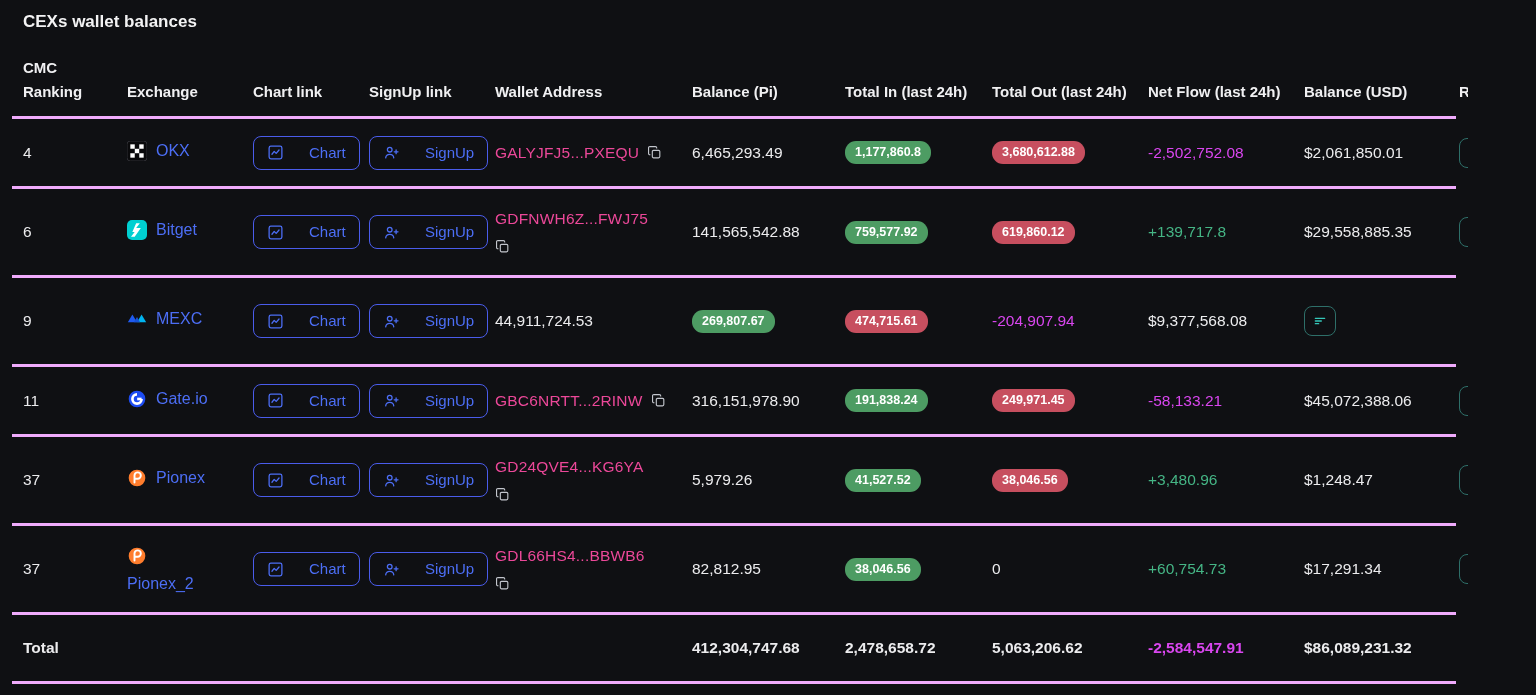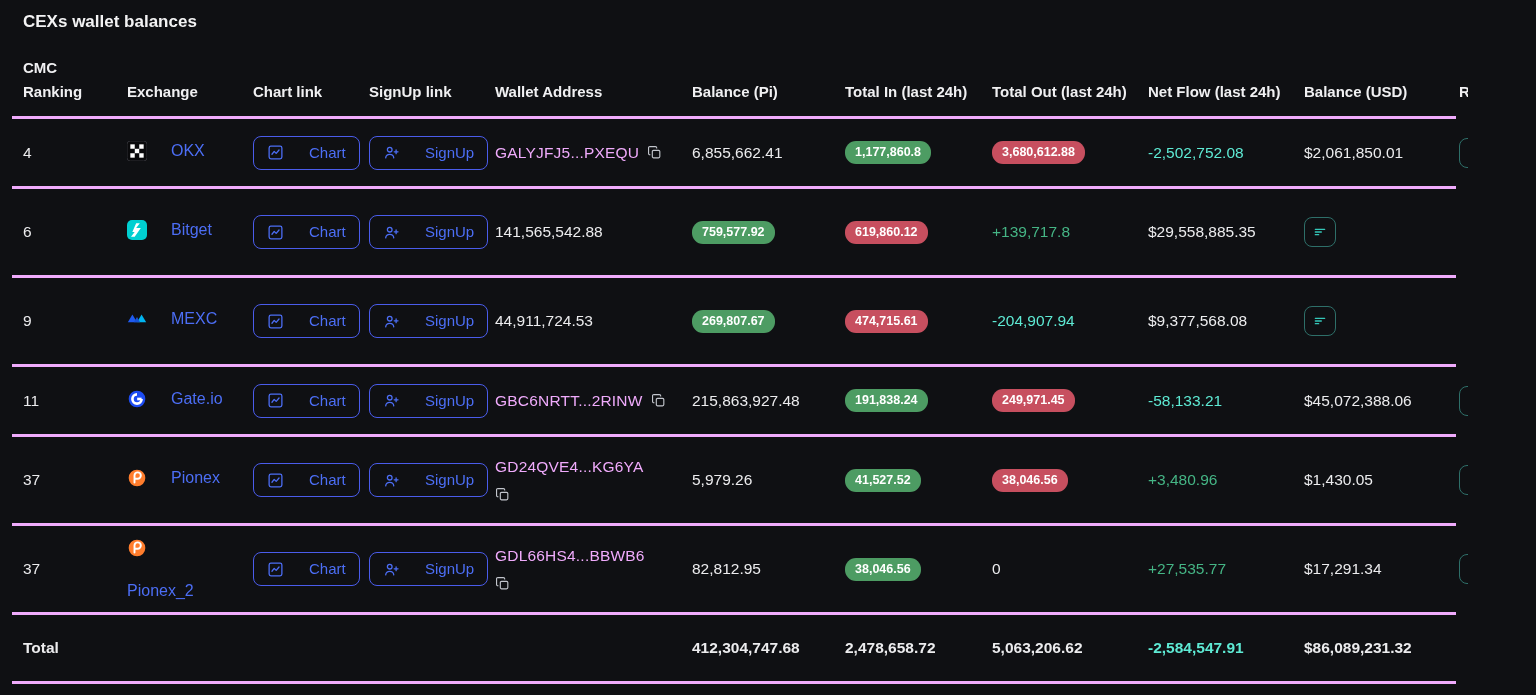--- a/index.html
+++ b/index.html
@@ -23,53 +23,53 @@
   }
   .thead { min-height:58px; align-items:end; padding-bottom:12px; }
   .th { font-weight:700; font-size:15px; color:#f0f0f2; line-height:1.6; padding-right:12px; }
   .row { min-height:70px; }
   .row.tall { min-height:89px; }
   .total-row { min-height:69px; }
   .td { font-size:15.5px; padding-right:12px; color:#ececee; }
   .bold { font-weight:700; }
 
   .exchange {
-    display:inline-flex; align-items:center; gap:24px;
+    display:inline-flex; align-items:center; gap:9px;
     color:#4c6ef5; font-size:16px; cursor:pointer; text-decoration:none;
   }
   .exchange.wrap { flex-direction:column; align-items:flex-start; }
   .ex-icon { width:20px; height:20px; display:inline-block; line-height:0; }
 
   .link-btn {
     display:inline-flex; align-items:center; gap:25px;
     padding:7px 13px;
     background:transparent;
     border:1px solid #4a5ceb;
     border-radius:8px;
     color:#4c6ef5; font-size:15px; font-family:inherit;
     cursor:pointer; line-height:1.2; white-space:nowrap;
   }
   .btn-icon { line-height:0; display:inline-block; }
 
   .wallet-cell { display:flex; align-items:center; flex-wrap:wrap; gap:8px; }
-  .wallet-link { color:#f0abfc; cursor:pointer; font-size:15.5px; letter-spacing:.2px;text-align:right; }
+  .wallet-link { color:#ec4899; cursor:pointer; font-size:15.5px; letter-spacing:.2px;text-align:right; }
   .copy-btn {
     background:none; border:none; padding:0; cursor:pointer; line-height:0;
   }
   .wallet-cell.copy-break .copy-btn { flex-basis:100%; text-align:left; margin-top:3px; }
 
   .badge {
     display:inline-block; padding:4px 10px 5px; border-radius:11px;
     font-size:12.5px; font-weight:700; color:#ffffff; white-space:nowrap;
   }
   .badge.green { background:#4d9c63; }
   .badge.red { background:#c74f5f; }
   .plain-out { font-size:15.5px; color:#ececee; }
 
-  .neg { color:#5eead4; }
+  .neg { color:#d946ef; }
   .pos { color:#45b585; }
 
   .actions-btn {
     width:32px; height:30px;
     display:inline-flex; align-items:center; justify-content:center;
     background:transparent; border:1px solid #2e6f69; border-radius:8px;
     cursor:pointer;
   }
   .col-actions { padding-right:0; }
 </style>
@@ -134,21 +134,21 @@
     </div>
 
     <div class="td wallet-cell">
       <span class="wallet-link">GALYJFJ5...PXEQU</span>
       <button class="copy-btn"><svg viewBox="0 0 24 24" width="15" height="15" fill="none" stroke="#c3c6cd" stroke-width="1.8">
                 <rect x="8.5" y="8.5" width="12" height="12" rx="2"></rect>
                 <path d="M5.5 15.5h-1a2 2 0 0 1-2-2v-9a2 2 0 0 1 2-2h9a2 2 0 0 1 2 2v1"></path>
               </svg></button>
     </div>
 
-    <div class="td">6,855,662.41</div>
+    <div class="td">6,465,293.49</div>
 
     <div class="td">
       <span class="badge green">1,177,860.8</span>
     </div>
 
     <div class="td">
       <span class="badge red">3,680,612.88</span>
     </div>
 
     <div class="td neg">-2,502,752.08</div>
@@ -190,20 +190,27 @@
       <button class="link-btn">
         <span class="btn-icon"><svg viewBox="0 0 24 24" width="17" height="17" fill="none" stroke="#4c6ef5" stroke-width="1.8" stroke-linecap="round">
                   <circle cx="9.5" cy="8" r="3.3"></circle>
                   <path d="M3.8 19.5c.4-3 2.8-4.8 5.7-4.8s5.3 1.8 5.7 4.8"></path>
                   <path d="M18.5 8.3v5.4M15.8 11h5.4"></path>
                 </svg></span>
         <span>SignUp</span>
       </button>
     </div>
 
+    <div class="td wallet-cell copy-break">
+      <span class="wallet-link">GDFNWH6Z...FWJ75</span>
+      <button class="copy-btn"><svg viewBox="0 0 24 24" width="15" height="15" fill="none" stroke="#c3c6cd" stroke-width="1.8">
+                <rect x="8.5" y="8.5" width="12" height="12" rx="2"></rect>
+                <path d="M5.5 15.5h-1a2 2 0 0 1-2-2v-9a2 2 0 0 1 2-2h9a2 2 0 0 1 2 2v1"></path>
+              </svg></button>
+    </div>
 
     <div class="td">141,565,542.88</div>
 
     <div class="td">
       <span class="badge green">759,577.92</span>
     </div>
 
     <div class="td">
       <span class="badge red">619,860.12</span>
     </div>
@@ -314,21 +321,21 @@
     </div>
 
     <div class="td wallet-cell">
       <span class="wallet-link">GBC6NRTT...2RINW</span>
       <button class="copy-btn"><svg viewBox="0 0 24 24" width="15" height="15" fill="none" stroke="#c3c6cd" stroke-width="1.8">
                 <rect x="8.5" y="8.5" width="12" height="12" rx="2"></rect>
                 <path d="M5.5 15.5h-1a2 2 0 0 1-2-2v-9a2 2 0 0 1 2-2h9a2 2 0 0 1 2 2v1"></path>
               </svg></button>
     </div>
 
-    <div class="td">215,863,927.48</div>
+    <div class="td">316,151,978.90</div>
 
     <div class="td">
       <span class="badge green">191,838.24</span>
     </div>
 
     <div class="td">
       <span class="badge red">249,971.45</span>
     </div>
 
     <div class="td neg">-58,133.21</div>
@@ -390,21 +397,21 @@
     <div class="td">
       <span class="badge green">41,527.52</span>
     </div>
 
     <div class="td">
       <span class="badge red">38,046.56</span>
     </div>
 
     <div class="td pos">+3,480.96</div>
 
-    <div class="td">$1,430.05</div>
+    <div class="td">$1,248.47</div>
 
     <div class="td col-actions">
       <button class="actions-btn">
         <span style="line-height:0"><svg viewBox="0 0 24 24" width="16" height="16" fill="none" stroke="#35c7b9" stroke-width="2" stroke-linecap="round">
                   <path d="M5 8h14M5 12h9M5 16h5"></path>
                 </svg></span>
       </button>
     </div>
   </div>
         <div class="tr row tall">
@@ -452,21 +459,21 @@
     <div class="td">82,812.95</div>
 
     <div class="td">
       <span class="badge green">38,046.56</span>
     </div>
 
     <div class="td">
       <span class="plain-out">0</span>
     </div>
 
-    <div class="td pos">+27,535.77</div>
+    <div class="td pos">+60,754.73</div>
 
     <div class="td">$17,291.34</div>
 
     <div class="td col-actions">
       <button class="actions-btn">
         <span style="line-height:0"><svg viewBox="0 0 24 24" width="16" height="16" fill="none" stroke="#35c7b9" stroke-width="2" stroke-linecap="round">
                   <path d="M5 8h14M5 12h9M5 16h5"></path>
                 </svg></span>
       </button>
     </div>

